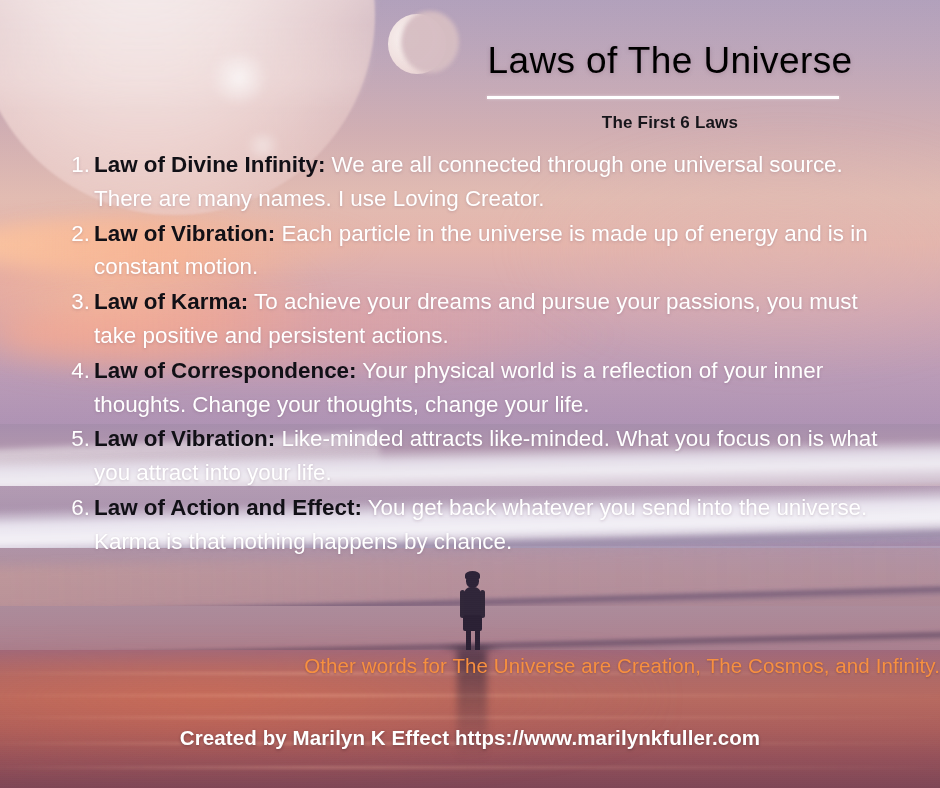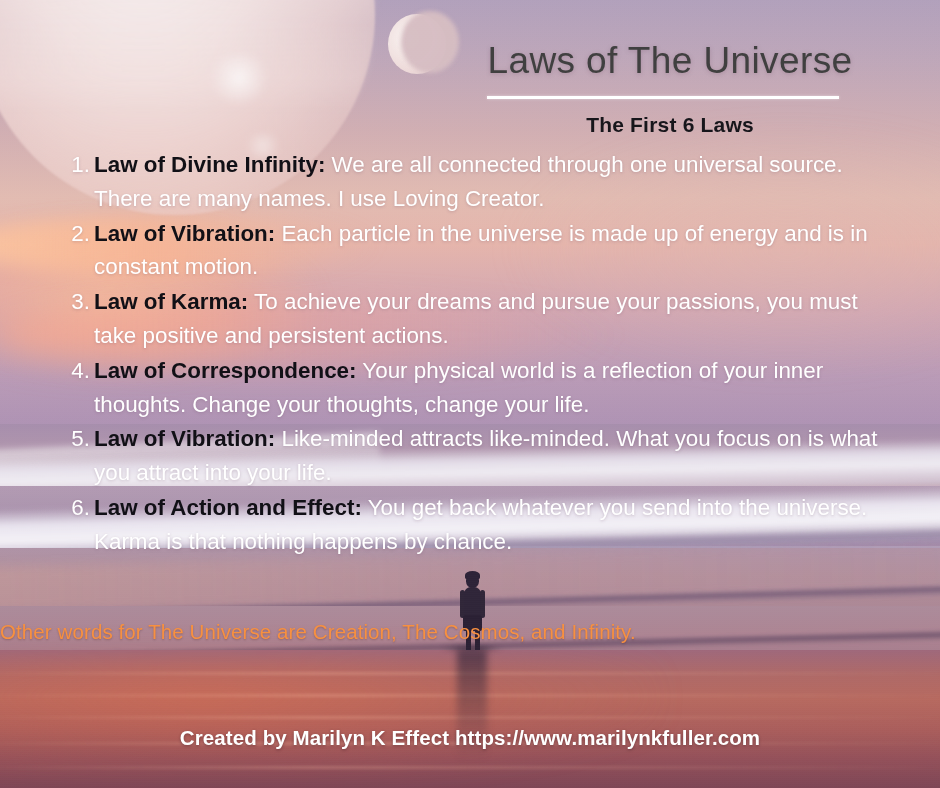--- a/index.html
+++ b/index.html
@@ -284,37 +284,37 @@
       repeating-linear-gradient(0deg, rgba(255,255,255,0.018) 0px, rgba(0,0,0,0.018) 1px, rgba(255,255,255,0.0) 2px);
     pointer-events: none;
   }
 
   
   .content { position: absolute; inset: 0; }
 
   .title {
     position: absolute; left: 470px; top: 40px; width: 400px;
     text-align: center;
-    color: #404040;
+    color: #000000;
     font-size: 37px;
     font-weight: 400;
     letter-spacing: 0.4px;
     text-shadow: 0 1px 4px rgba(120,90,110,0.35);
     white-space: nowrap;
   }
   .title-rule {
     position: absolute; left: 487px; top: 96px; width: 352px; height: 3px;
     background: #ffffff;
     box-shadow: 0 0 3px rgba(255,255,255,0.5);
   }
   .subtitle {
     position: absolute; left: 470px; top: 113px; width: 400px;
     text-align: center;
     color: #17161b;
-    font-size: 21px;
+    font-size: 17px;
     font-weight: 700;
     letter-spacing: 0.2px;
   }
 
   .laws {
     position: absolute; left: 58px; top: 148px; width: 830px;
   }
   .law {
     position: relative;
     padding-left: 36px;
@@ -331,21 +331,21 @@
     font-weight: 400;
   }
   .law-name {
     color: #111016;
     font-weight: 700;
     text-shadow: none;
   }
   .law-desc { color: #ffffff; font-weight: 400; }
 
   .footer-lines {
-    position: absolute; left: 0; top: 616px; width: 940px; text-align: left;
+    position: absolute; left: 0; top: 650px; width: 940px; text-align: right;
   }
   .footer-line {
     color: #f79040;
     font-size: 20.5px;
     line-height: 31px;
     font-weight: 400;
     letter-spacing: 0.1px;
     text-shadow: 0 1px 2px rgba(70,30,30,0.30);
   }
   .credit {

